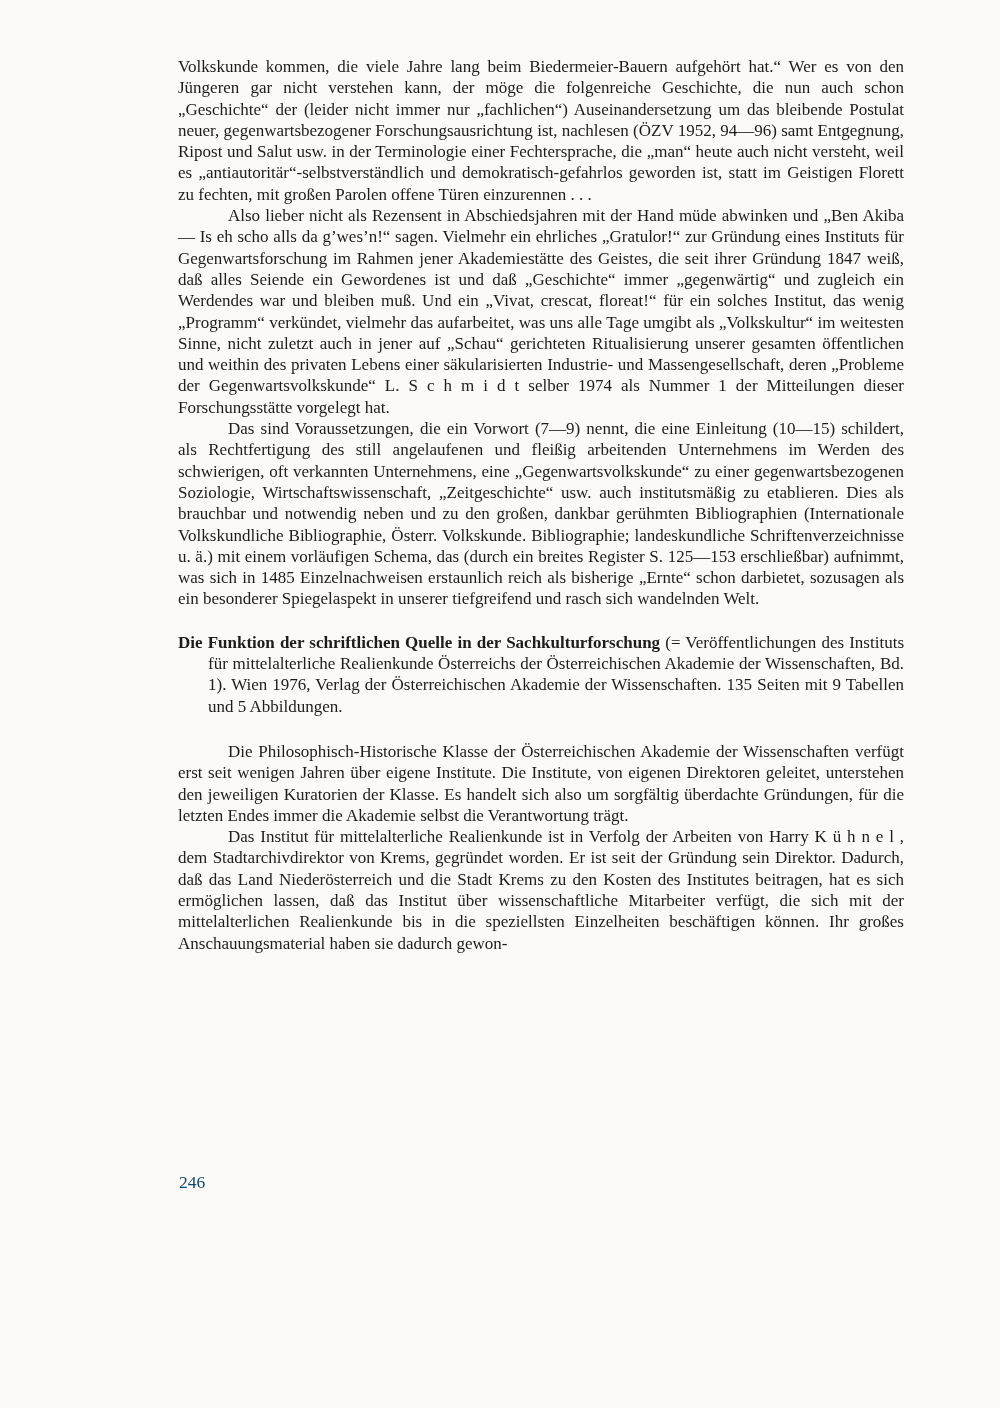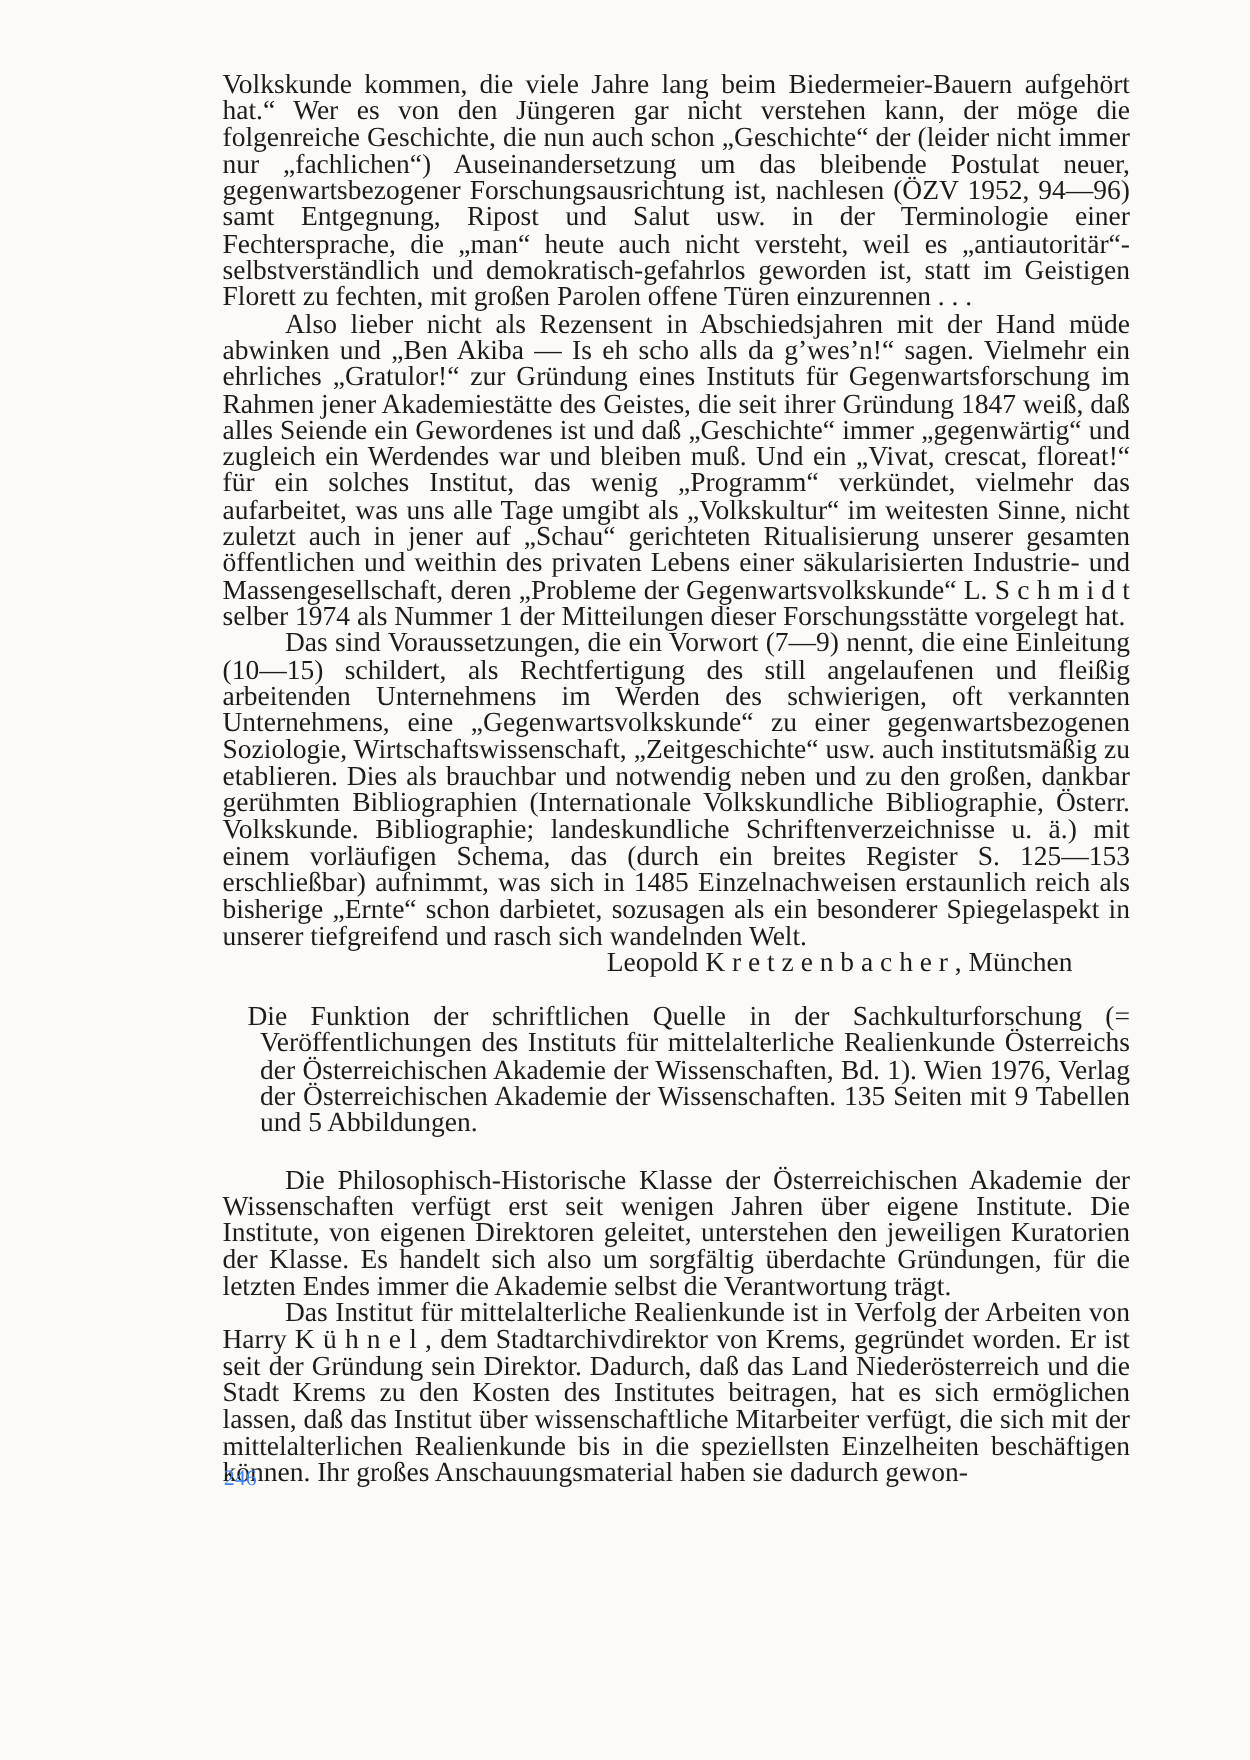--- a/index.html
+++ b/index.html
@@ -16,60 +16,59 @@
     box-sizing: border-box;
     font-family: "Liberation Serif", serif;
     color: #1d1c1a;
     overflow: hidden;
   }
   .text-block {
     position: absolute;
     left: 178px;
     top: 56px;
     width: 726px;
-    font-size: 22px;
+    font-size: 17px;
     line-height: 21.3px;
     text-align: justify;
   }
   p { margin: 0; }
   .para { text-indent: 50px; }
   .para.first { text-indent: 0; }
   .signature {
     text-align: right;
     padding-right: 46px;
   }
   .entry-heading {
     margin-top: 22px;
     padding-left: 30px;
     text-indent: -30px;
   }
-  .entry-heading .bold { font-weight: normal; margin-left: 20px; }
+  .entry-heading .bold { font-weight: bold; }
   .after-heading { margin-top: 24px; }
   .page-number {
     position: absolute;
     left: 179px;
     top: 1172px;
     font-size: 17.5px;
-    color: #3b82f6;
+    color: #0c4a6e;
   }
 </style>
 </head>
 <body>
 
 <div class="page">
 
   <div class="text-block">
 
     <p class="para first">Volkskunde kommen, die viele Jahre lang beim Biedermeier-Bauern aufgehört hat.“ Wer es von den Jüngeren gar nicht verstehen kann, der möge die folgenreiche Geschichte, die nun auch schon „Geschichte“ der (leider nicht immer nur „fachlichen“) Auseinandersetzung um das bleibende Postulat neuer, gegenwartsbezogener Forschungsausrichtung ist, nachlesen (ÖZV 1952, 94—96) samt Entgegnung, Ripost und Salut usw. in der Terminologie einer Fechtersprache, die „man“ heute auch nicht versteht, weil es „antiautoritär“-selbstverständlich und demokratisch-gefahrlos geworden ist, statt im Geistigen Florett zu fechten, mit großen Parolen offene Türen einzurennen . . .</p>
 
     <p class="para">Also lieber nicht als Rezensent in Abschiedsjahren mit der Hand müde abwinken und „Ben Akiba — Is eh scho alls da g’wes’n!“ sagen. Vielmehr ein ehrliches „Gratulor!“ zur Gründung eines Instituts für Gegenwartsforschung im Rahmen jener Akademiestätte des Geistes, die seit ihrer Gründung 1847 weiß, daß alles Seiende ein Gewordenes ist und daß „Geschichte“ immer „gegenwärtig“ und zugleich ein Werdendes war und bleiben muß. Und ein „Vivat, crescat, floreat!“ für ein solches Institut, das wenig „Programm“ verkündet, vielmehr das aufarbeitet, was uns alle Tage umgibt als „Volkskultur“ im weitesten Sinne, nicht zuletzt auch in jener auf „Schau“ gerichteten Ritualisierung unserer gesamten öffentlichen und weithin des privaten Lebens einer säkularisierten Industrie- und Massengesellschaft, deren „Probleme der Gegenwartsvolkskunde“ L. S c h m i d t selber 1974 als Nummer 1 der Mitteilungen dieser Forschungsstätte vorgelegt hat.</p>
 
     <p class="para">Das sind Voraussetzungen, die ein Vorwort (7—9) nennt, die eine Einleitung (10—15) schildert, als Rechtfertigung des still angelaufenen und fleißig arbeitenden Unternehmens im Werden des schwierigen, oft verkannten Unternehmens, eine „Gegenwartsvolkskunde“ zu einer gegenwartsbezogenen Soziologie, Wirtschaftswissenschaft, „Zeitgeschichte“ usw. auch institutsmäßig zu etablieren. Dies als brauchbar und notwendig neben und zu den großen, dankbar gerühmten Bibliographien (Internationale Volkskundliche Bibliographie, Österr. Volkskunde. Bibliographie; landeskundliche Schriftenverzeichnisse u. ä.) mit einem vorläufigen Schema, das (durch ein breites Register S. 125—153 erschließbar) aufnimmt, was sich in 1485 Einzelnachweisen erstaunlich reich als bisherige „Ernte“ schon darbietet, sozusagen als ein besonderer Spiegelaspekt in unserer tiefgreifend und rasch sich wandelnden Welt.</p>
 
-    <p class="signature">Leopold  K r e t z e n b a c h e r ,  München</p>
 
     <p class="entry-heading"><span class="bold">Die Funktion der schriftlichen Quelle in der Sachkulturforschung</span><span> (= Veröffentlichungen des Instituts für mittelalterliche Realienkunde Österreichs der Österreichischen Akademie der Wissenschaften, Bd. 1). Wien 1976, Verlag der Österreichischen Akademie der Wissenschaften. 135 Seiten mit 9 Tabellen und 5 Abbildungen.</span></p>
 
     <p class="para after-heading">Die Philosophisch-Historische Klasse der Österreichischen Akademie der Wissenschaften verfügt erst seit wenigen Jahren über eigene Institute. Die Institute, von eigenen Direktoren geleitet, unterstehen den jeweiligen Kuratorien der Klasse. Es handelt sich also um sorgfältig überdachte Gründungen, für die letzten Endes immer die Akademie selbst die Verantwortung trägt.</p>
 
     <p class="para">Das Institut für mittelalterliche Realienkunde ist in Verfolg der Arbeiten von Harry K ü h n e l , dem Stadtarchivdirektor von Krems, gegründet worden. Er ist seit der Gründung sein Direktor. Dadurch, daß das Land Niederösterreich und die Stadt Krems zu den Kosten des Institutes beitragen, hat es sich ermöglichen lassen, daß das Institut über wissenschaftliche Mitarbeiter verfügt, die sich mit der mittelalterlichen Realienkunde bis in die speziellsten Einzelheiten beschäftigen können. Ihr großes Anschauungsmaterial haben sie dadurch gewon-</p>
 
   </div>
 
   <div class="page-number">246</div>

